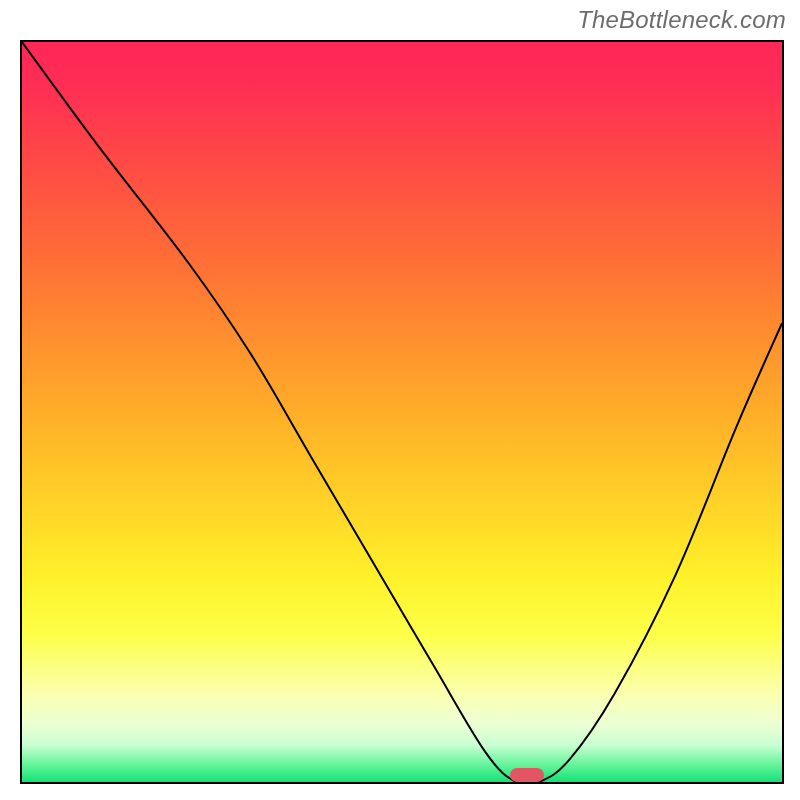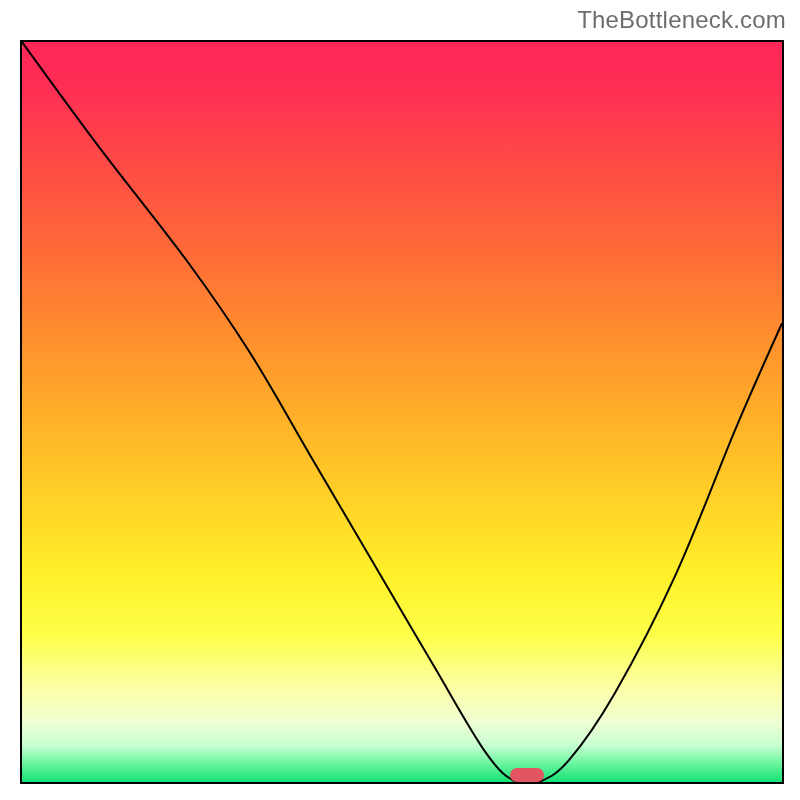--- a/index.html
+++ b/index.html
@@ -8,20 +8,21 @@
     width: 800px;
     height: 800px;
     background: #ffffff;
     font-family: Arial, Helvetica, sans-serif;
     overflow: hidden;
   }
   .chart-wrap {
     position: relative;
     width: 800px;
     height: 800px;
+    font-style: italic;
   }
   .watermark {
     position: absolute;
     top: 6px;
     right: 14px;
     color: #6d6d6d;
     font-size: 24px;
     letter-spacing: 0.2px;
     font-weight: 400;
     user-select: none;

